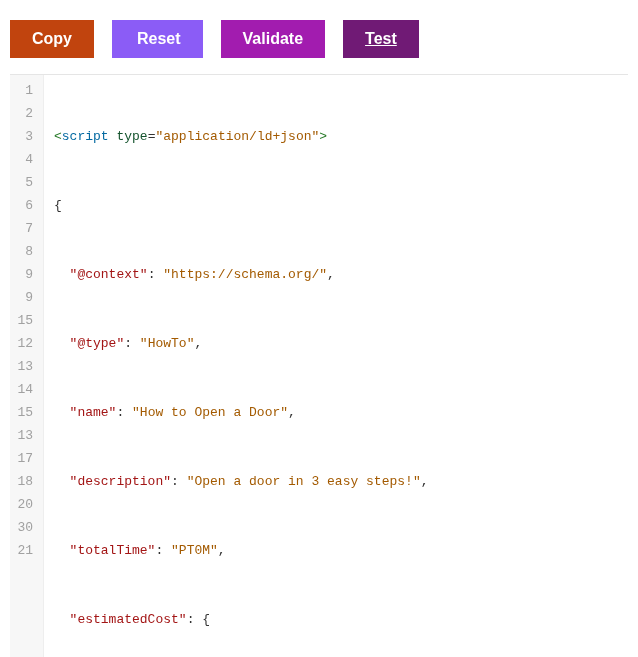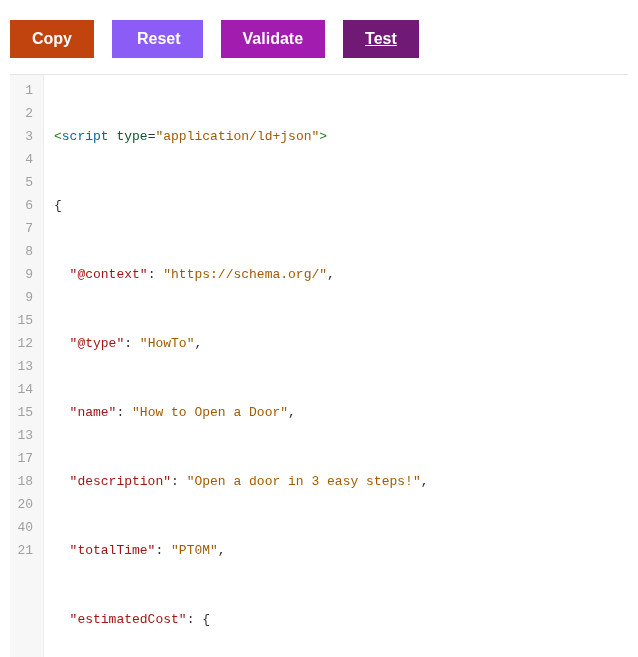--- a/index.html
+++ b/index.html
@@ -89,21 +89,21 @@
       <div>9</div>
       <div>15</div>
       <div>12</div>
       <div>13</div>
       <div>14</div>
       <div>15</div>
       <div>13</div>
       <div>17</div>
       <div>18</div>
       <div>20</div>
-      <div>40</div>
+      <div>30</div>
       <div>21</div>
     </div>
   <div class="code">
     <div class="line"><span class="tag-bracket">&lt;</span><span class="tag-name">script</span> <span class="attr-name">type</span><span class="punct">=</span><span class="attr-val">"application/ld+json"</span><span class="tag-bracket">&gt;</span></div>
     <div class="line"><span class="punct">{</span></div>
     <div class="line">  <span class="key">"@context"</span><span class="punct">: </span><span class="str">"https://schema.org/"</span><span class="punct">,</span></div>
     <div class="line">  <span class="key">"@type"</span><span class="punct">: </span><span class="str">"HowTo"</span><span class="punct">,</span></div>
     <div class="line">  <span class="key">"name"</span><span class="punct">: </span><span class="str">"How to Open a Door"</span><span class="punct">,</span></div>
     <div class="line">  <span class="key">"description"</span><span class="punct">: </span><span class="str">"Open a door in 3 easy steps!"</span><span class="punct">,</span></div>
     <div class="line">  <span class="key">"totalTime"</span><span class="punct">: </span><span class="str">"PT0M"</span><span class="punct">,</span></div>

